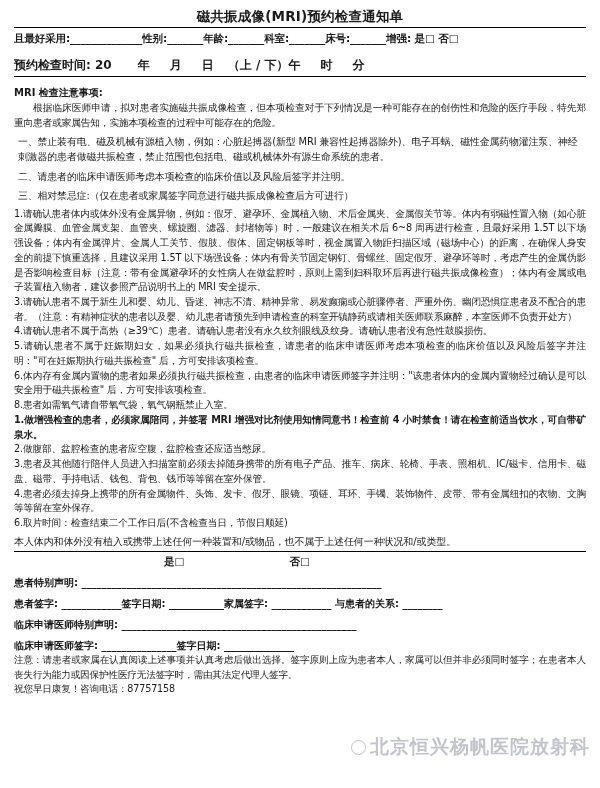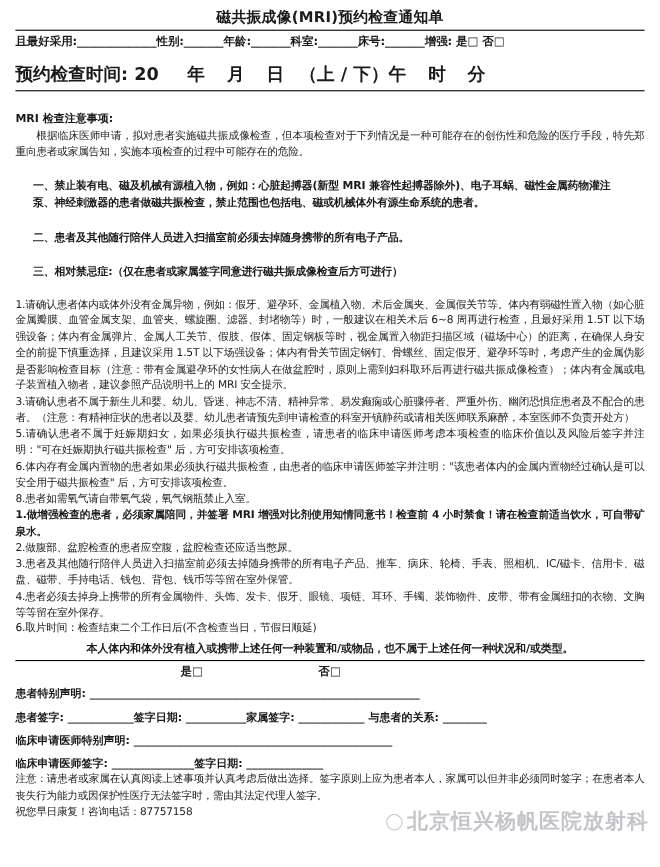--- a/index.html
+++ b/index.html
@@ -40,54 +40,53 @@
   }
   .field-row {
     font-size: 10.5px;
     font-weight: bold;
     line-height: 1.5;
     white-space: nowrap;
     letter-spacing: -0.1px;
   }
   .spacer-sm { height: 9px; }
   .appt-row {
-    font-size: 16px;
+    font-size: 12px;
     font-weight: bold;
     line-height: 1.5;
     white-space: nowrap;
   }
   .appt-row .sp { display: inline-block; width: 20px; }
   .appt-row .sp2 { display: inline-block; width: 26px; }
   .appt-row .sp3 { display: inline-block; width: 14px; }
   .small-lbl {
     font-size: 10px;
     font-weight: bold;
     line-height: 1.6;
-    margin-top: 18px;
+    margin-top: 8px;
   }
   .body-text {
     font-size: 9.7px;
     line-height: 1.52;
     text-align: justify;
     margin: 0;
     letter-spacing: -0.15px;
   }
   .body-text.indent { text-indent: 19px; }
   .body-text.bold { font-weight: bold; }
   .sec-head {
     font-size: 9.9px;
-    font-weight: bold;
+    font-weight: normal;
     line-height: 1.52;
-    margin: 16px;
+    margin: 4px;
     letter-spacing: -0.1px;
   }
   .declaration {
     font-size: 10px;
-    font-weight: bold;
-    text-align: center;
+    font-weight: normal;
     line-height: 1.5;
     margin: 3px 0 1px 0;
     letter-spacing: -0.1px;
   }
   .yesno {
     font-size: 10.5px;
     font-weight: bold;
     margin: 3px 0 6px 0;
     padding-left: 150px;
     letter-spacing: 0px;
@@ -147,25 +146,26 @@
     <span>20</span><span class="sp2"></span><span>年</span><span class="sp"></span><span>月</span><span class="sp"></span><span>日</span><span class="sp3"></span><span>（上 / 下）午</span><span class="sp"></span><span>时</span><span class="sp"></span><span>分</span>
   </div>
   <div class="rule-thin"></div>
 
   <div class="small-lbl">MRI 检查注意事项:</div>
 
   <p class="body-text indent">根据临床医师申请，拟对患者实施磁共振成像检查，但本项检查对于下列情况是一种可能存在的创伤性和危险的医疗手段，特先郑重向患者或家属告知，实施本项检查的过程中可能存在的危险。</p>
 
   <p class="sec-head">一、禁止装有电、磁及机械有源植入物，例如：心脏起搏器(新型 MRI 兼容性起搏器除外)、电子耳蜗、磁性金属药物灌注泵、神经刺激器的患者做磁共振检查，禁止范围也包括电、磁或机械体外有源生命系统的患者。</p>
 
-  <p class="sec-head">二、患者及其他随行陪伴人员进入扫描室前必须去掉随身携带的所有电子产品。</p>
+  <p class="sec-head">二、请患者的临床申请医师考虑本项检查的临床价值以及风险后签字并注明。</p>
 
   <p class="sec-head">三、相对禁忌症:（仅在患者或家属签字同意进行磁共振成像检查后方可进行）</p>
   <p class="body-text">1.请确认患者体内或体外没有金属异物，例如：假牙、避孕环、金属植入物、术后金属夹、金属假关节等。体内有弱磁性置入物（如心脏金属瓣膜、血管金属支架、血管夹、螺旋圈、滤器、封堵物等）时，一般建议在相关术后 6~8 周再进行检查，且最好采用 1.5T 以下场强设备；体内有金属弹片、金属人工关节、假肢、假体、固定钢板等时，视金属置入物距扫描区域（磁场中心）的距离，在确保人身安全的前提下慎重选择，且建议采用 1.5T 以下场强设备；体内有骨关节固定钢钉、骨螺丝、固定假牙、避孕环等时，考虑产生的金属伪影是否影响检查目标（注意：带有金属避孕环的女性病人在做盆腔时，原则上需到妇科取环后再进行磁共振成像检查）；体内有金属或电子装置植入物者，建议参照产品说明书上的 MRI 安全提示。</p>
   <p class="body-text">3.请确认患者不属于新生儿和婴、幼儿、昏迷、神志不清、精神异常、易发癫痫或心脏骤停者、严重外伤、幽闭恐惧症患者及不配合的患者。（注意：有精神症状的患者以及婴、幼儿患者请预先到申请检查的科室开镇静药或请相关医师联系麻醉，本室医师不负责开处方）</p>
+  <p class="body-text">4.请确认患者不属于高热（≥39℃）患者。请确认患者没有永久纹剂眼线及纹身。请确认患者没有急性鼓膜损伤。</p>
   <p class="body-text">5.请确认患者不属于妊娠期妇女，如果必须执行磁共振检查，请患者的临床申请医师考虑本项检查的临床价值以及风险后签字并注明："可在妊娠期执行磁共振检查" 后，方可安排该项检查。</p>
   <p class="body-text">6.体内存有金属内置物的患者如果必须执行磁共振检查，由患者的临床申请医师签字并注明："该患者体内的金属内置物经过确认是可以安全用于磁共振检查" 后，方可安排该项检查。</p>
   <p class="body-text">8.患者如需氧气请自带氧气袋，氧气钢瓶禁止入室。</p>
 
   <p class="body-text bold">1.做增强检查的患者，必须家属陪同，并签署 MRI 增强对比剂使用知情同意书！检查前 4 小时禁食！请在检查前适当饮水，可自带矿泉水。</p>
   <p class="body-text">2.做腹部、盆腔检查的患者应空腹，盆腔检查还应适当憋尿。</p>
   <p class="body-text">3.患者及其他随行陪伴人员进入扫描室前必须去掉随身携带的所有电子产品、推车、病床、轮椅、手表、照相机、IC/磁卡、信用卡、磁盘、磁带、手持电话、钱包、背包、钱币等等留在室外保管。</p>
   <p class="body-text">4.患者必须去掉身上携带的所有金属物件、头饰、发卡、假牙、眼镜、项链、耳环、手镯、装饰物件、皮带、带有金属纽扣的衣物、文胸等等留在室外保存。</p>
   <p class="body-text">6.取片时间：检查结束二个工作日后(不含检查当日，节假日顺延)</p>
 

